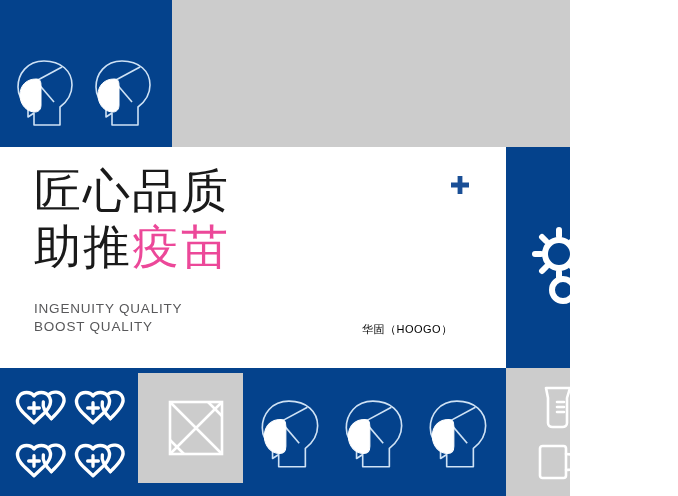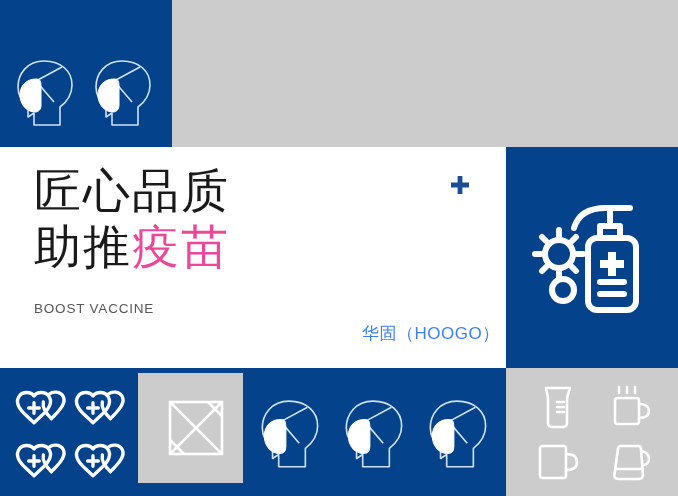--- a/index.html
+++ b/index.html
@@ -1,20 +1,20 @@
 <!DOCTYPE html>
 <html><head>
 <meta charset="utf-8">
 <style>
   html,body{margin:0;padding:0;background:#ffffff;}
   body{font-family:"Liberation Sans","DejaVu Sans",sans-serif;}
 
   #poster{
     position:relative;
-    width:678px;height:496px;
+    width:570px;height:496px;
     overflow:hidden;
     background:#ffffff;
   }
 
   
   .blk{position:absolute;}
   .blue{background:#04428C;}
   .gray{background:#CCCCCC;}
   .white{background:#FFFFFF;}
   #top-blue{left:0;top:0;width:172px;height:147px;}
@@ -48,21 +48,21 @@
     letter-spacing:0.8px;
     line-height:18px;
     color:#58585A;
     white-space:nowrap;
   }
 
   #plus-mark{position:absolute;left:450px;top:175px;width:20px;height:20px;}
 
   #brand{
     position:absolute;left:362px;top:322px;
-    font-size:17px;color:#3b82f6;letter-spacing:0.5px;white-space:nowrap;
+    font-size:11px;color:#000000;letter-spacing:0.5px;white-space:nowrap;
   }
 
   #sanitizer{position:absolute;left:526px;top:192px;width:132px;height:132px;}
 
   
   #bot-blue-left{left:0;top:368px;width:506px;height:128px;}
   #bot-gray-right{left:506px;top:368px;width:172px;height:128px;}
   #bot-gray-square{left:138px;top:373px;width:105px;height:110px;}
 
   #bot-hearts{position:absolute;left:14px;top:382px;width:115px;height:104px;
@@ -171,21 +171,22 @@
 
   <div class="blk white" id="mid-white"></div>
   <div class="blk blue" id="mid-blue"></div>
 
   <div id="headline">
     <div class="hl-line">匠心品质</div>
     <div class="hl-line"><span>助推</span><span class="hl-accent">疫苗</span></div>
   </div>
 
   <div id="subhead">
-    <div class="sub-line">BOOST VACCINE</div>
+    <div class="sub-line">INGENUITY QUALITY</div>
+    <div class="sub-line">BOOST QUALITY</div>
   </div>
 
   <div id="plus-mark">
     <svg width="20" height="20" viewBox="0 0 20 20">
       <path d="M7.6 1 H12.4 V7.6 H19 V12.4 H12.4 V19 H7.6 V12.4 H1 V7.6 H7.6 Z" fill="#1A4F96"></path>
     </svg>
   </div>
 
   <div id="brand">华固（HOOGO）</div>
 

